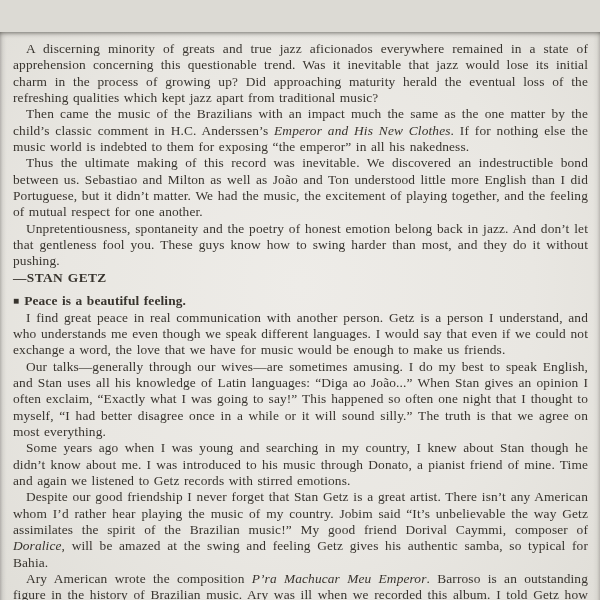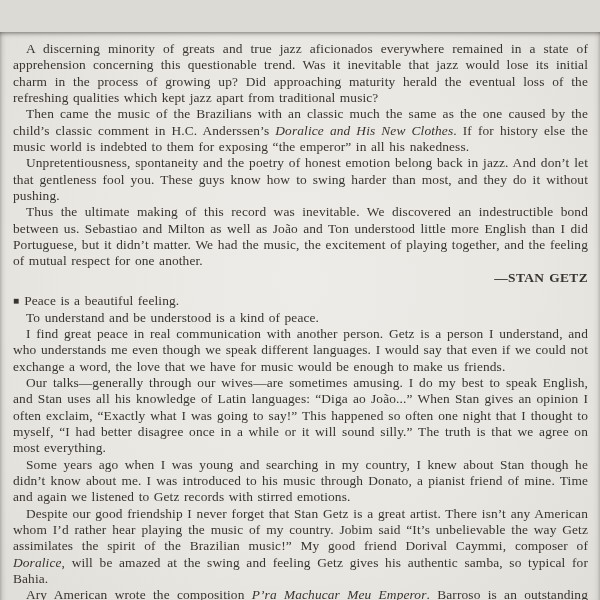--- a/index.html
+++ b/index.html
@@ -28,46 +28,45 @@
     letter-spacing: 0.12px;
     word-spacing: 1px;
     color: #38342e;
     margin-top: 32px;
   }
   .page p {
     margin: 0;
     text-align: justify;
     text-indent: 13px;
   }
-  .page p.no-indent { text-indent: 0; }
-  .page p.align-right { text-align: right; }
+  .page p.no-indent { text-indent: 0; font-weight: bold; }
+  .page p.align-right { }
   .page p.bold { font-weight: bold; letter-spacing: 0.4px; }
   section.sec-gap { margin-top: 7px; }
   .bullet-glyph {
     display: inline-block;
     font-size: 10px;
     line-height: 1;
     margin-right: 5px;
     transform: translateY(-1px);
   }
   em { font-style: italic; }
 </style>
 </head>
 <body>
 
 <div class="page">
     <section>
       <p><span>A discerning minority of greats and true jazz aficionados everywhere remained in a state of apprehension concerning this questionable trend. Was it inevitable that jazz would lose its initial charm in the process of growing up? Did approaching maturity herald the eventual loss of the refreshing qualities which kept jazz apart from traditional music?</span></p>
-      <p><span>Then came the music of the Brazilians with an classic much the same as the one caused by the child’s classic comment in H.C. Anderssen’s </span><em>Doralice and His New Clothes</em><span>. If for history else the music world is indebted to them for exposing “the emperor” in all his nakedness.</span></p>
+      <p><span>Then came the music of the Brazilians with an impact much the same as the one matter by the child’s classic comment in H.C. Anderssen’s </span><em>Emperor and His New Clothes</em><span>. If for nothing else the music world is indebted to them for exposing “the emperor” in all his nakedness.</span></p>
+      <p><span>Thus the ultimate making of this record was inevitable. We discovered an indestructible bond between us. Sebastiao and Milton as well as João and Ton understood little more English than I did Portuguese, but it didn’t matter. We had the music, the excitement of playing together, and the feeling of mutual respect for one another.</span></p>
       <p><span>Unpretentiousness, spontaneity and the poetry of honest emotion belong back in jazz. And don’t let that gentleness fool you. These guys know how to swing harder than most, and they do it without pushing.</span></p>
-      <p><span>Thus the ultimate making of this record was inevitable. We discovered an indestructible bond between us. Sebastiao and Milton as well as João and Ton understood little more English than I did Portuguese, but it didn’t matter. We had the music, the excitement of playing together, and the feeling of mutual respect for one another.</span></p>
       <p class="align-right bold no-indent"><span>—STAN GETZ</span></p>
     </section>
     <section class="sec-gap">
       <p class="no-indent"><span class="bullet-glyph">■</span><span>Peace is a beautiful feeling.</span></p>
-      <p><span>To understand and be understood is a kind of peace.</span></p>
       <p><span>I find great peace in real communication with another person. Getz is a person I understand, and who understands me even though we speak different languages. I would say that even if we could not exchange a word, the love that we have for music would be enough to make us friends.</span></p>
       <p><span>Our talks—generally through our wives—are sometimes amusing. I do my best to speak English, and Stan uses all his knowledge of Latin languages: “Diga ao João...” When Stan gives an opinion I often exclaim, “Exactly what I was going to say!” This happened so often one night that I thought to myself, “I had better disagree once in a while or it will sound silly.” The truth is that we agree on most everything.</span></p>
       <p><span>Some years ago when I was young and searching in my country, I knew about Stan though he didn’t know about me. I was introduced to his music through Donato, a pianist friend of mine. Time and again we listened to Getz records with stirred emotions.</span></p>
       <p><span>Despite our good friendship I never forget that Stan Getz is a great artist. There isn’t any American whom I’d rather hear playing the music of my country. Jobim said “It’s unbelievable the way Getz assimilates the spirit of the Brazilian music!” My good friend Dorival Caymmi, composer of </span><em>Doralice</em><span>, will be amazed at the swing and feeling Getz gives his authentic samba, so typical for Bahia.</span></p>
       <p><span>Ary American wrote the composition </span><em>P’ra Machucar Meu Emperor</em><span>. Barroso is an outstanding figure in the history of Brazilian music. Ary was ill when we recorded this album. I told Getz how happy I thought it would make Ary feel to hear his composition recorded by us. He will not hear it. Today as I</span></p>
     </section>
   </div>
 
 </body></html>

